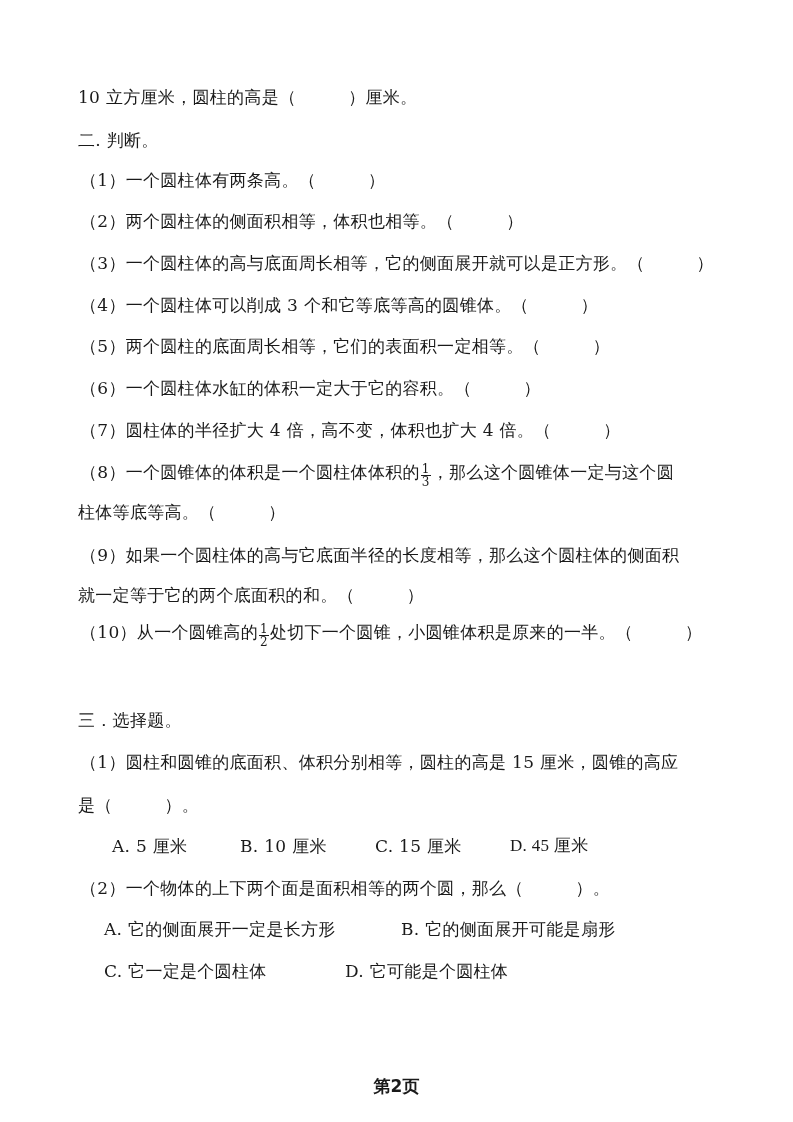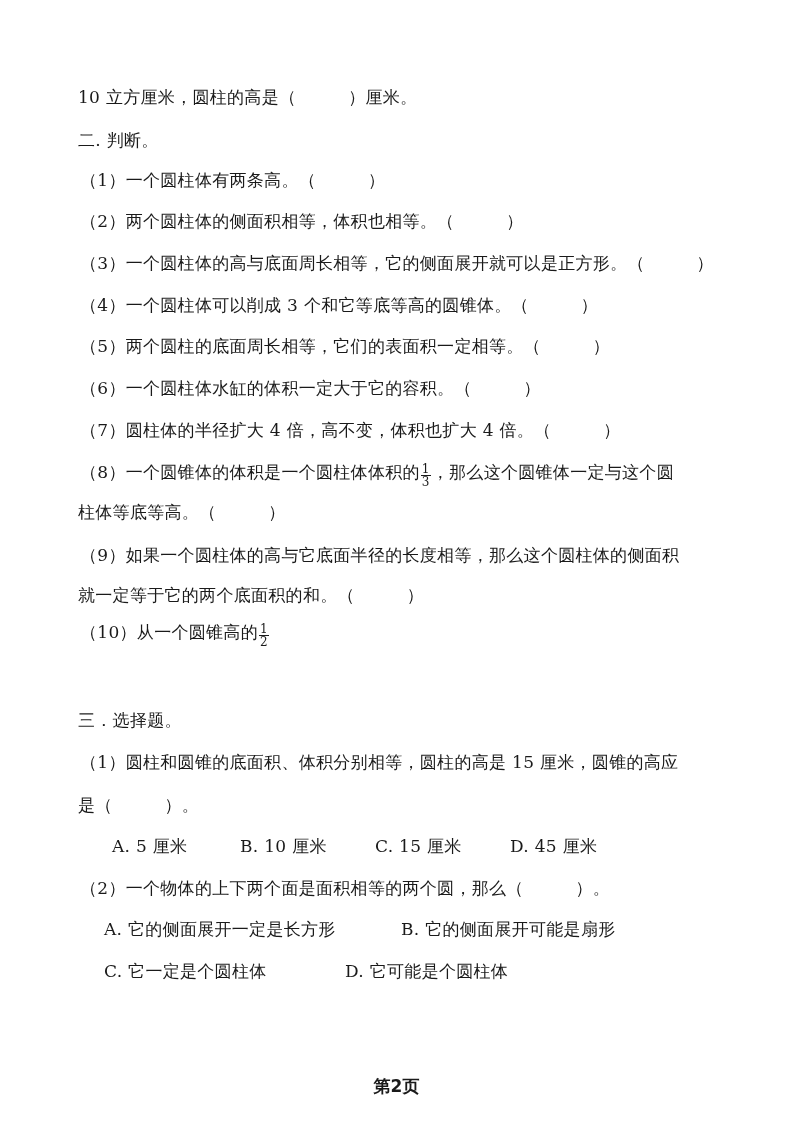--- a/index.html
+++ b/index.html
@@ -56,33 +56,33 @@
 
   <div class="line" style="left:80px; top:461px;">
     <span>（8）一个圆锥体的体积是一个圆柱体体积的</span><span class="frac"><span class="num">1</span><span class="den">3</span></span><span>，那么这个圆锥体一定与这个圆</span>
   </div>
   <div class="line" style="left:78px; top:502px;">柱体等底等高。（　　　）</div>
 
   <div class="line" style="left:80px; top:545px;">（9）如果一个圆柱体的高与它底面半径的长度相等，那么这个圆柱体的侧面积</div>
   <div class="line" style="left:78px; top:585px;">就一定等于它的两个底面积的和。（　　　）</div>
 
   <div class="line" style="left:80px; top:621px;">
-    <span>（10）从一个圆锥高的</span><span class="frac"><span class="num">1</span><span class="den">2</span></span>
+    <span>（10）从一个圆锥高的</span><span class="frac"><span class="num">1</span><span class="den">2</span></span><span>处切下一个圆锥，小圆锥体积是原来的一半。（　　　）</span>
   </div>
 
   <div class="line" style="left:78px; top:710px;">三．选择题。</div>
 
   <div class="line" style="left:80px; top:752px;">（1）圆柱和圆锥的底面积、体积分别相等，圆柱的高是 15 厘米，圆锥的高应</div>
   <div class="line" style="left:78px; top:795px;">是（　　　）。</div>
 
   <div class="line" style="top:836px; left:0; width:793px;">
     <span class="opt" style="position:absolute; left:112px;">A. 5 厘米</span>
     <span class="opt" style="position:absolute; left:240px;">B. 10 厘米</span>
     <span class="opt" style="position:absolute; left:375px;">C. 15 厘米</span>
-    <span class="opt" style="position:absolute; left:510px;">D. 45 厘米</span>
+    <span class="opt" style="position:absolute; left:510px;font-family:Liberation Serif, serif;">D. 45 厘米</span>
   </div>
 
   <div class="line" style="left:80px; top:878px;">（2）一个物体的上下两个面是面积相等的两个圆，那么（　　　）。</div>
 
   <div class="line" style="top:919px; left:0; width:793px;">
     <span class="opt" style="position:absolute; left:104px;">A. 它的侧面展开一定是长方形</span>
     <span class="opt" style="position:absolute; left:401px;">B. 它的侧面展开可能是扇形</span>
   </div>
 
   <div class="line" style="top:961px; left:0; width:793px;">

